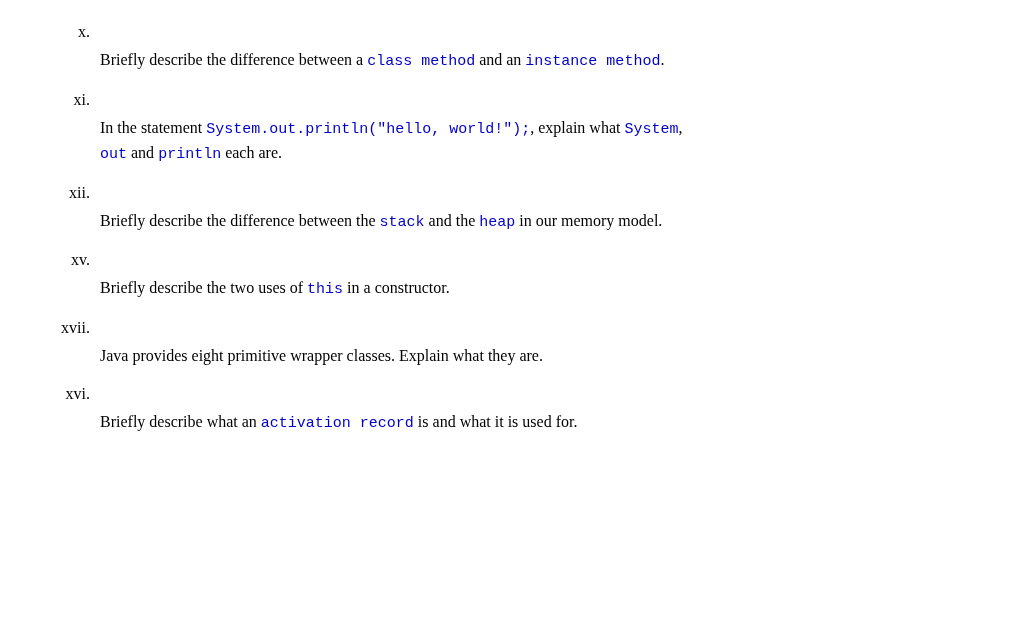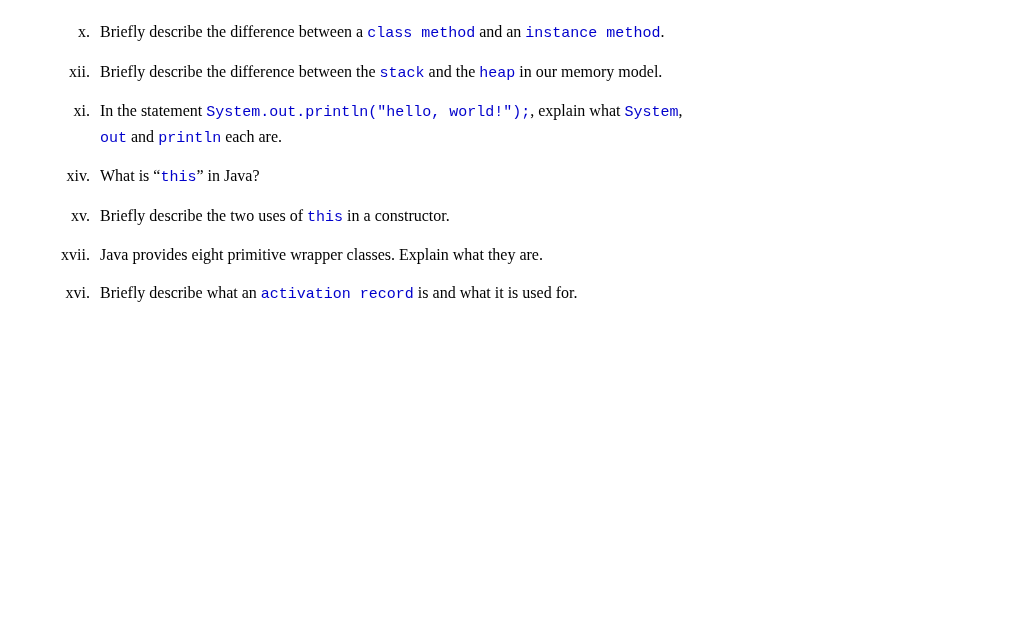--- a/index.html
+++ b/index.html
@@ -38,20 +38,21 @@
       font-family: "Times New Roman", Times, serif;
       font-size: 16px;
       line-height: 1.5;
     }
 
     .question-text {
       flex: 1;
       font-family: "Times New Roman", Times, serif;
       font-size: 16px;
       line-height: 1.5;
+      margin-top: 28px;
     }
 
     .code-blue {
       font-family: "Courier New", Courier, monospace;
       color: #0000cc;
       font-size: 15px;
     }
   </style>
 </head>
 <body>
@@ -59,41 +60,35 @@
 <ul class="question-list">
 
   <li class="question-item">
     <span class="question-number">x.</span>
     <span class="question-text">
       Briefly describe the difference between a <span class="code-blue">class method</span> and an <span class="code-blue">instance method</span>.
     </span>
   </li>
 
   <li class="question-item">
-    <span class="question-number">xii.</span>
-    <span class="question-text">
-      Briefly describe the difference between the <span class="code-blue">stack</span> and the <span class="code-blue">heap</span> in our memory model.
-    </span>
-  </li>
-
-  <li class="question-item">
     <span class="question-number">xi.</span>
     <span class="question-text">
       In the statement <span class="code-blue">System.out.println("hello, world!");</span>, explain what <span class="code-blue">System</span>,<br>
       <span class="code-blue">out</span> and <span class="code-blue">println</span> each are.
     </span>
   </li>
 
-
   <li class="question-item">
-    <span class="question-number">xiv.</span>
+    <span class="question-number">xii.</span>
     <span class="question-text">
-      What is “<span class="code-blue">this</span>” in Java?
+      Briefly describe the difference between the <span class="code-blue">stack</span> and the <span class="code-blue">heap</span> in our memory model.
     </span>
   </li>
+
+
 
   <li class="question-item">
     <span class="question-number">xv.</span>
     <span class="question-text">
       Briefly describe the two uses of <span class="code-blue">this</span> in a constructor.
     </span>
   </li>
 
   <li class="question-item">
     <span class="question-number">xvii.</span>

